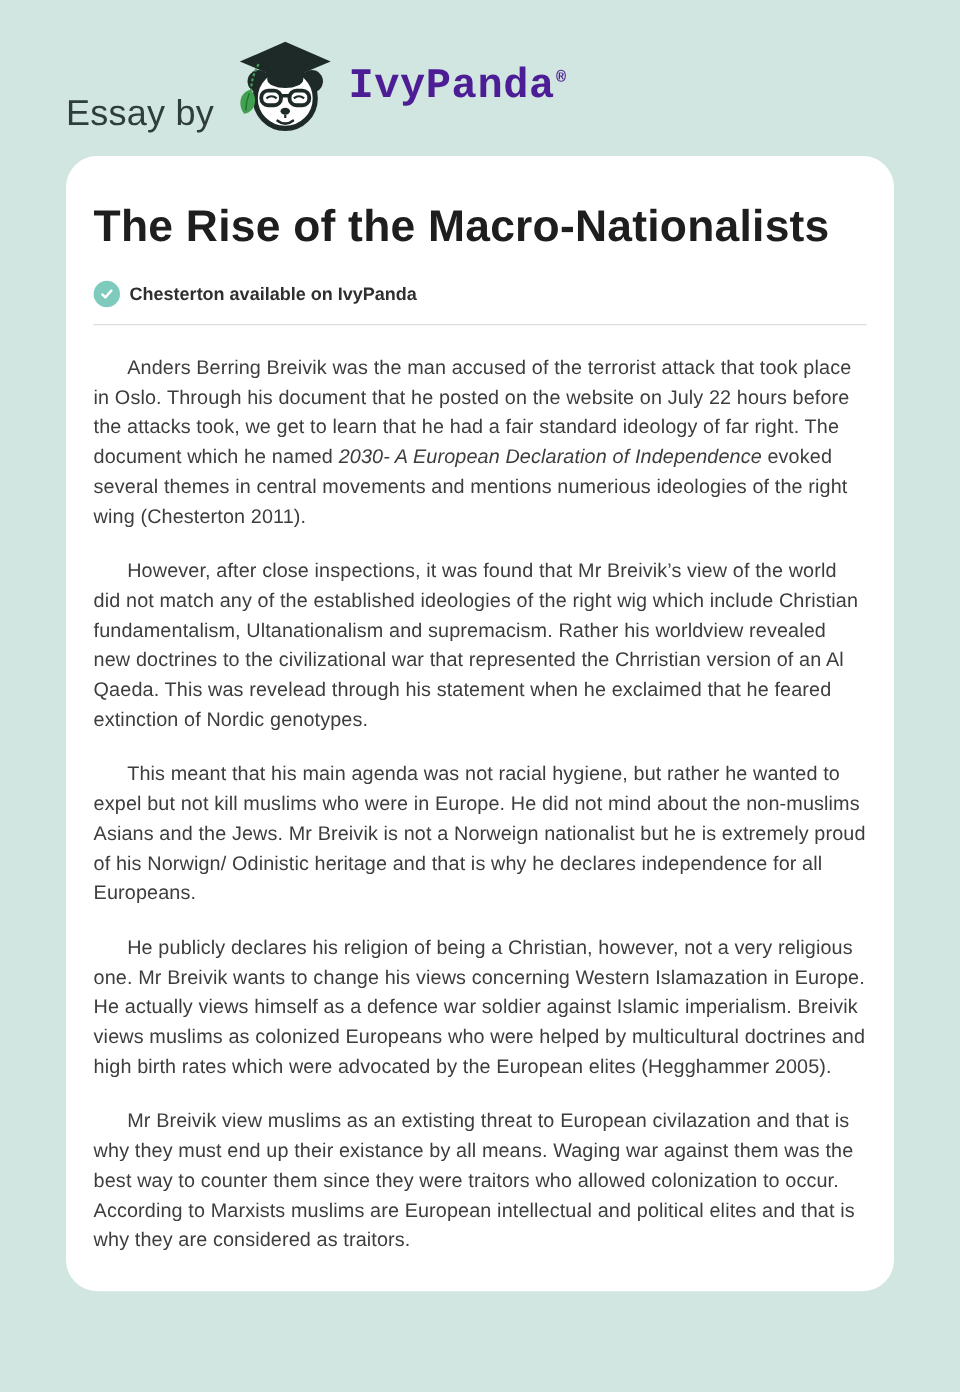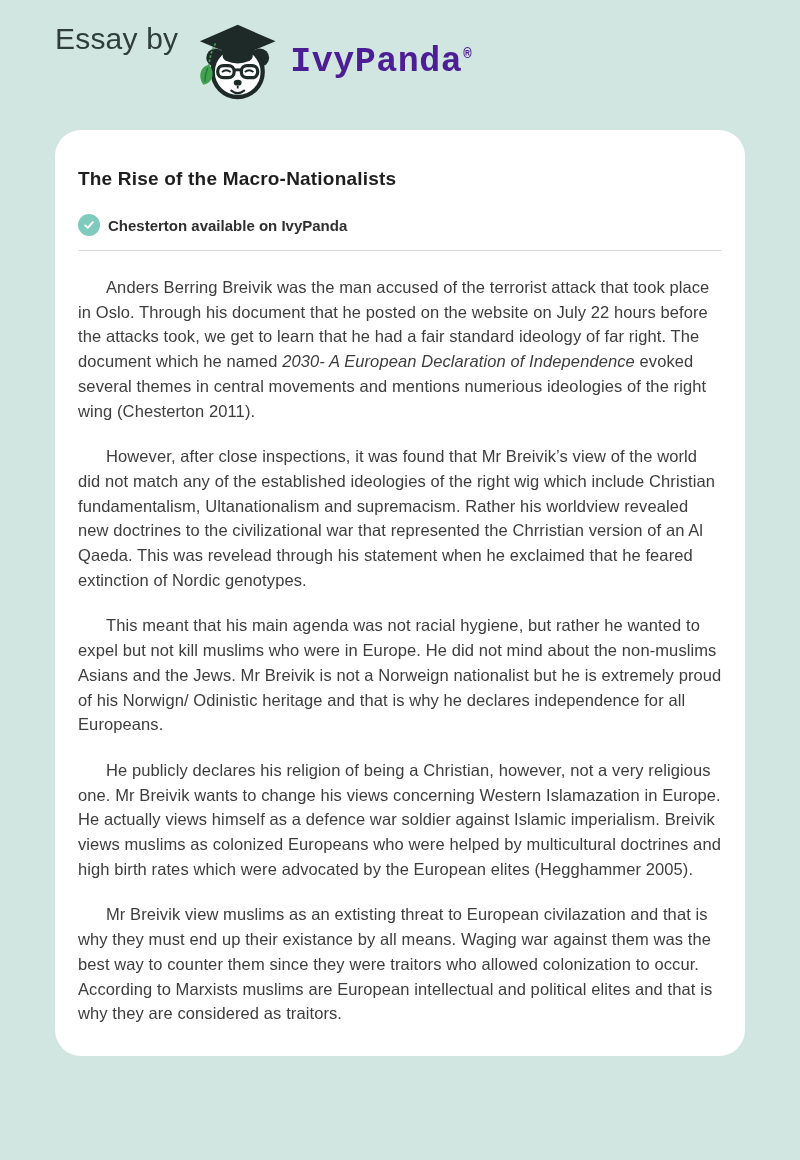--- a/index.html
+++ b/index.html
@@ -6,21 +6,21 @@
   html, body { width: 800px; }
   body {
     min-height: 1160px;
     background: #d1e6e1;
     font-family: "Liberation Sans", sans-serif;
     -webkit-font-smoothing: antialiased;
   }
   
   .site-header {
     display: flex;
-    align-items: flex-start;
+    align-items: flex-end;
     padding: 22px 0 18px 55px;
     height: 130px;
   }
   .essay-by {
     font-size: 30px;
     color: #2f3e3b;
     letter-spacing: 0.2px;
     margin-right: 16px;
   }
   .logo-wrap {
@@ -44,21 +44,21 @@
     margin-left: 1px;
   }
   
   .card {
     background: #ffffff;
     border-radius: 26px;
     margin: 0 55px 48px 55px;
     padding: 38px 23px 30px 23px;
   }
   .essay-title {
-    font-size: 19px;
+    font-size: 37px;
     font-weight: 700;
     color: #1e1e1e;
     letter-spacing: 0.2px;
     margin-bottom: 24px;
   }
   .badge-row {
     display: flex;
     align-items: center;
     gap: 8px;
     margin-bottom: 14px;

